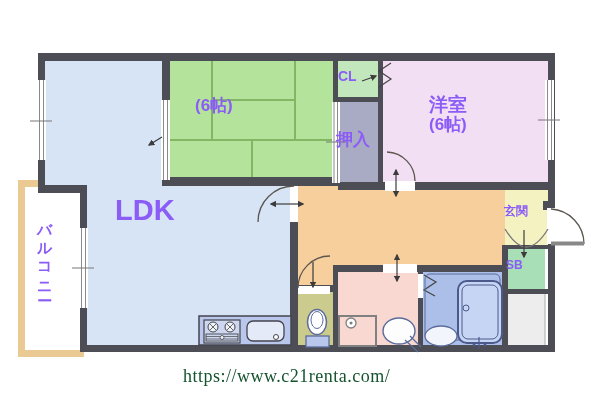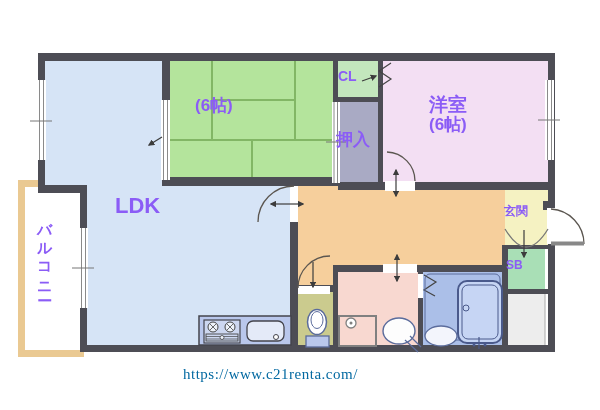--- a/index.html
+++ b/index.html
@@ -3,27 +3,27 @@
 <meta charset="utf-8">
 <style>
   html,body{margin:0;padding:0;background:#fff;}
   .stage{position:relative;width:600px;height:410px;background:#ffffff;overflow:hidden;
          font-family:"Liberation Sans", sans-serif;}
   .stage svg{position:absolute;left:0;top:0;}
   .lbl{position:absolute;color:#8b5cf6;text-align:left;line-height:1.12;
        font-family:"Liberation Sans", sans-serif;}
   .lbl .big{font-size:19px;font-weight:600;}
   .lbl .sub{font-size:17px;font-weight:700;}
-  .lbl-ldk .big{font-size:22px;font-weight:600;}
+  .lbl-ldk .big{font-size:29px;font-weight:600;}
   .lbl-ldk .sub{font-size:19px;font-weight:600;}
   .lbl-small{font-size:14px;font-weight:600;}
   .lbl-vert{writing-mode:vertical-rl;text-orientation:mixed;font-size:15px;
             letter-spacing:3px;font-weight:600;}
-  .watermark{position:absolute;left:183px;top:366px;font-size:15px;letter-spacing:.5px;
-             color:#0369a1;font-family:"Liberation Serif", serif;}
+  .watermark{position:absolute;left:183px;top:366px;font-size:18px;letter-spacing:.5px;
+             color:#14532d;font-family:"Liberation Serif", serif;}
 </style>
 </head>
 <body>
 
 <div class="stage">
 <svg width="600" height="410" viewBox="0 0 600 410">
   <defs>
     <marker id="ah" viewBox="0 0 10 10" refX="8" refY="5" markerWidth="5.5" markerHeight="5.5" orient="auto">
       <path d="M0,0 L10,5 L0,10 z" fill="#3c3c3c"></path>
     </marker>

